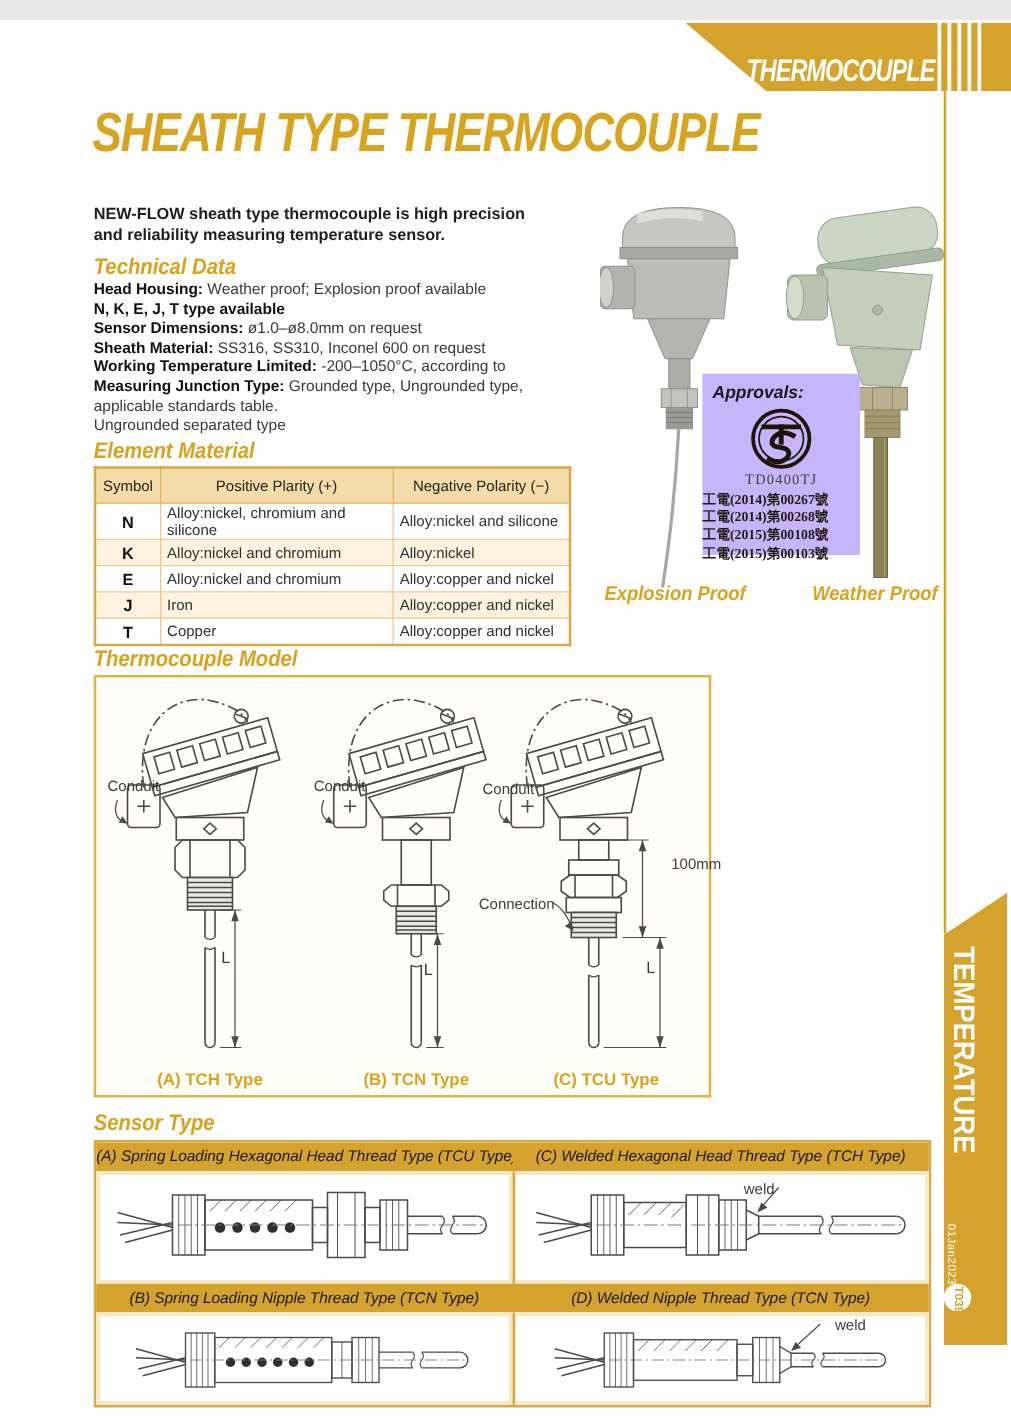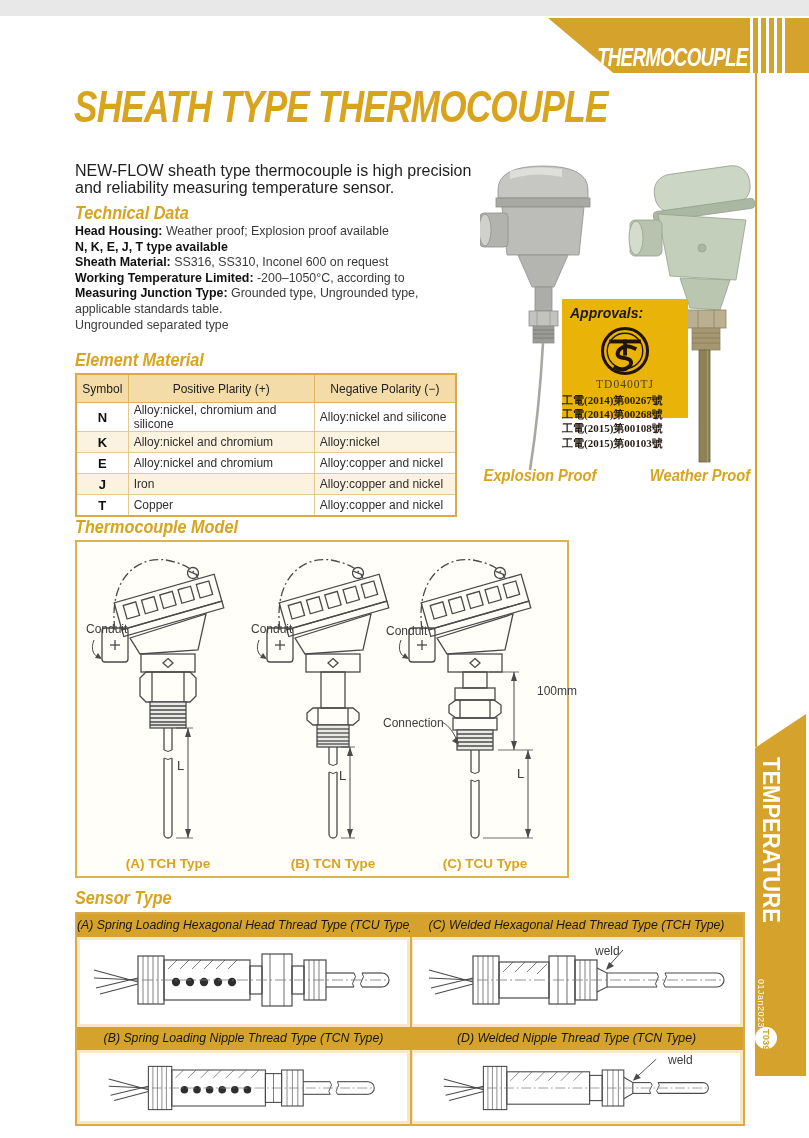--- a/index.html
+++ b/index.html
@@ -16,40 +16,40 @@
     font-size:25px;font-weight:bold;font-style:italic;letter-spacing:-1px;
     transform:scaleX(0.75);transform-origin:right bottom;white-space:nowrap;}
   .gold-vline{position:absolute;left:755px;top:57px;width:2px;height:674px;background:#D5A32B;}
 
   
   .page-title{position:absolute;left:74px;top:66px;color:#D8A41E;
     font-size:44px;font-weight:bold;font-style:italic;letter-spacing:-1px;
     transform:scaleX(0.80);transform-origin:left top;white-space:nowrap;}
   .sec-heading{position:absolute;color:#D8A41E;font-size:18px;font-weight:bold;font-style:italic;
     transform:scaleX(0.90);transform-origin:left top;white-space:nowrap;}
-  .intro{position:absolute;left:75px;top:147px;font-size:16px;font-weight:normal;color:#1e1e1e;
+  .intro{position:absolute;left:75px;top:147px;font-size:13px;font-weight:bold;color:#1e1e1e;
     line-height:16.5px;white-space:pre-line;}
 
   
   .tech-block{position:absolute;left:75px;top:208px;width:400px;font-size:12.4px;line-height:15.6px;color:#3a3a3a;}
   .tech-line{white-space:pre-wrap;}
   .tech-line b{color:#111;}
 
   
   .el-table{position:absolute;left:75px;top:357px;width:382px;border-collapse:collapse;
     border:2px solid #D9A94A;font-size:12px;color:#2f2f2f;}
   .el-table th{background:#F4DCA9;border:1px solid #DDB45E;font-weight:normal;height:25px;color:#222;}
   .el-table td{border:1px solid #E6C98F;height:20px;padding:0 5px;background:#ffffff;}
   .el-table tbody tr:nth-child(even) td{background:#FBF2DF;}
   .el-table td.sym{width:42px;text-align:center;font-weight:bold;font-size:13px;color:#111;}
   .el-table td.pos{width:192px;}
   .el-table td.neg{width:140px;}
 
   
-  .approvals{position:absolute;left:562px;top:283px;width:126px;height:119px;background:#eab308;}
+  .approvals{position:absolute;left:562px;top:283px;width:126px;height:145px;background:#c4b5fd;}
   .approvals-title{position:absolute;left:8px;top:6px;font-size:14px;font-weight:bold;font-style:italic;color:#1a1a1a;}
   .approvals-logo{position:absolute;left:37px;top:26px;}
   .approvals-cert{position:absolute;left:0;top:79px;width:126px;text-align:center;
     font-family:"Liberation Serif","DejaVu Serif",serif;font-size:11.5px;color:#4a4136;letter-spacing:1px;}
   .approvals-nums{position:absolute;left:0;top:94px;width:126px;text-align:left;
     font-size:11px;font-weight:bold;line-height:14.2px;color:#241a10;
     font-family:"Liberation Serif","DejaVu Serif",serif;}
 
   
   .photo-caption{position:absolute;width:150px;text-align:center;color:#D8A41E;
@@ -106,20 +106,21 @@
   <div class="gold-vline"></div>
 
   <div class="page-title">SHEATH TYPE THERMOCOUPLE</div>
   <div class="intro">NEW-FLOW sheath type thermocouple is high precision
 and reliability measuring temperature sensor.</div>
 
   <div class="sec-heading" style="left:75px;top:187px">Technical Data</div>
   <div class="tech-block">
     <div class="tech-line"><b>Head Housing:</b><span> Weather proof; Explosion proof available</span></div>
     <div class="tech-line"><b>N, K, E, J, T type available</b><span></span></div>
+    <div class="tech-line"><b>Sensor Dimensions:</b><span> ø1.0–ø8.0mm on request</span></div>
     <div class="tech-line"><b>Sheath Material:</b><span> SS316, SS310, Inconel 600 on request</span></div>
     <div class="tech-line"><b>Working Temperature Limited:</b><span> -200–1050°C, according to</span></div>
     <div class="tech-line"><b>Measuring Junction Type:</b><span> Grounded type, Ungrounded type,</span></div>
     <div class="tech-line"><b></b><span>applicable standards table.</span></div>
     <div class="tech-line"><b></b><span>Ungrounded separated type</span></div>
   </div>
 
   <div class="sec-heading" style="left:75px;top:334px">Element Material</div>
   <table class="el-table">
     <thead>

